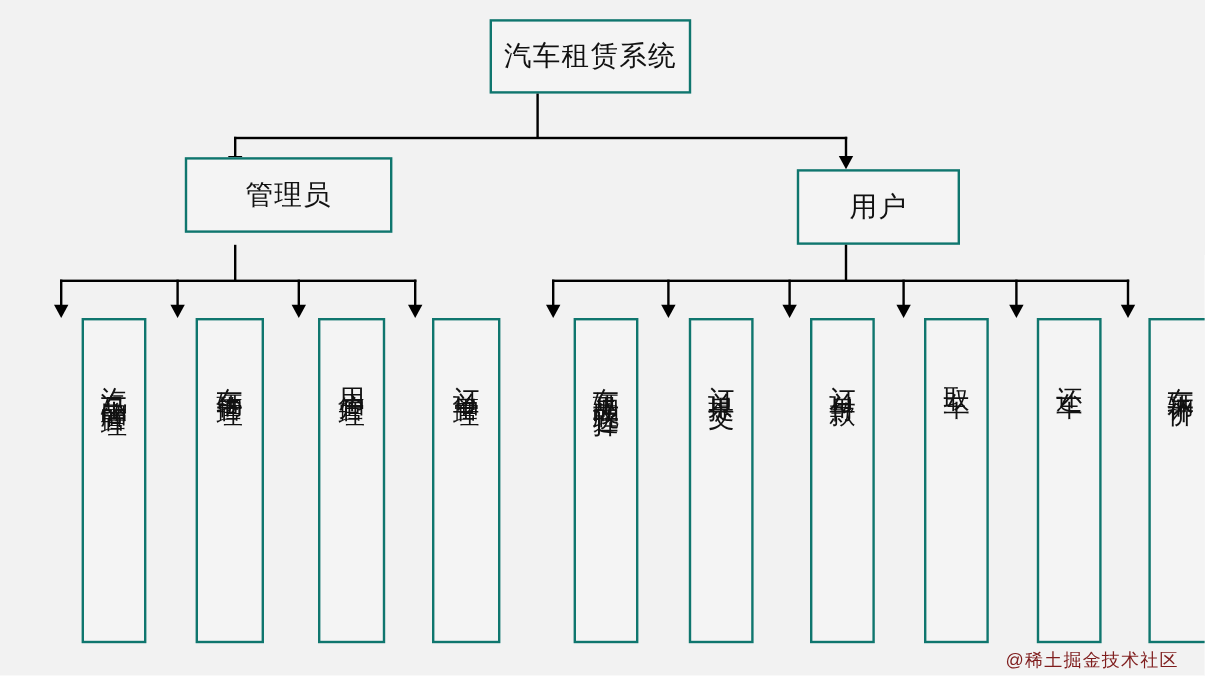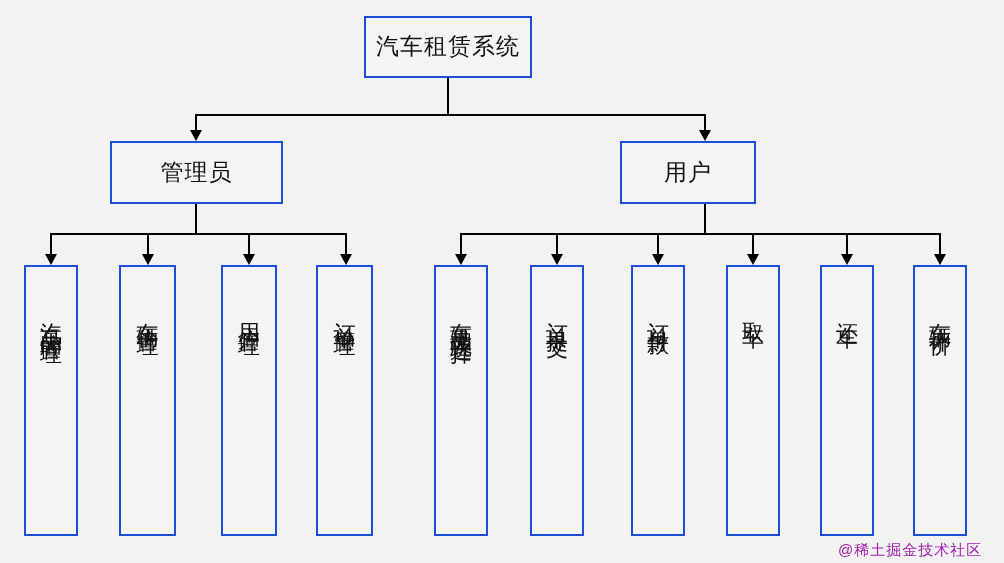--- a/index.html
+++ b/index.html
@@ -14,25 +14,26 @@
     height: 563px;
     background: #f2f2f2;
     overflow: hidden;
     font-family: "Liberation Serif", "DejaVu Serif", serif;
   }
 
   
   .node {
     position: absolute;
     box-sizing: border-box;
-    border: 2px solid #1d4ed8;
+    border: 2px solid #0f766e;
     background: #f2f2f2;
     display: flex;
     align-items: center;
     justify-content: center;
+    margin-left: 44px;
   }
   .node.root,
   .node.level2 {
     background: #f4f4f4;
   }
   .node-label {
     font-size: 23px;
     line-height: 1.1;
     color: #111111;
     letter-spacing: 1px;
@@ -70,21 +71,21 @@
     height: 0;
     border-left: 6px solid transparent;
     border-right: 6px solid transparent;
     border-top: 11px solid #000000;
   }
 
   
   .watermark {
     position: absolute;
     font-size: 15px;
-    color: #a21caf;
+    color: #7f1d1d;
     font-family: "Liberation Sans", sans-serif;
     white-space: nowrap;
     letter-spacing: 1px;
     pointer-events: none;
   }
 </style>
 </head>
 <body>
 
 <div id="canvas">
@@ -96,21 +97,21 @@
   <div class="conn vline" style="left:447px; top:78px; width:2px; height:37px;"></div>
 
   <div class="conn hline" style="left:195px; top:114px; width:511px; height:2px;"></div>
 
   <div class="conn vline" style="left:195px; top:114px; width:2px; height:19px;"></div>
   <div class="arrow" style="left:190px; top:130px;"></div>
 
   <div class="conn vline" style="left:704px; top:114px; width:2px; height:19px;"></div>
   <div class="arrow" style="left:699px; top:130px;"></div>
 
-  <div class="node level2" style="left:110px; top:141px; width:173px; height:63px;">
+  <div class="node level2" style="left:110px; top:131px; width:173px; height:63px;">
     <span class="node-label">管理员</span>
   </div>
 
   <div class="conn vline" style="left:195px; top:204px; width:2px; height:30px;"></div>
   <div class="conn hline" style="left:50px; top:233px; width:297px; height:2px;"></div>
 
   <div class="conn vline" style="left:50px; top:233px; width:2px; height:24px;"></div>
   <div class="arrow" style="left:45px; top:254px;"></div>
 
   <div class="conn vline" style="left:147px; top:233px; width:2px; height:24px;"></div>

